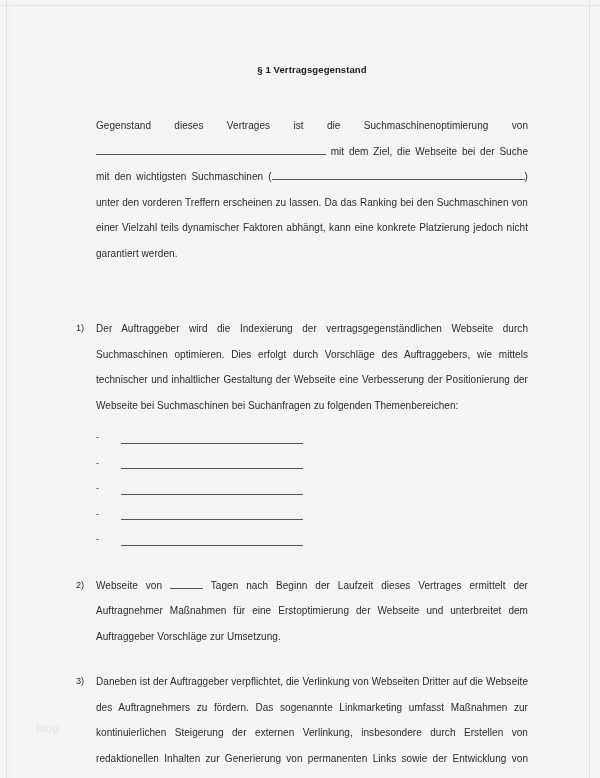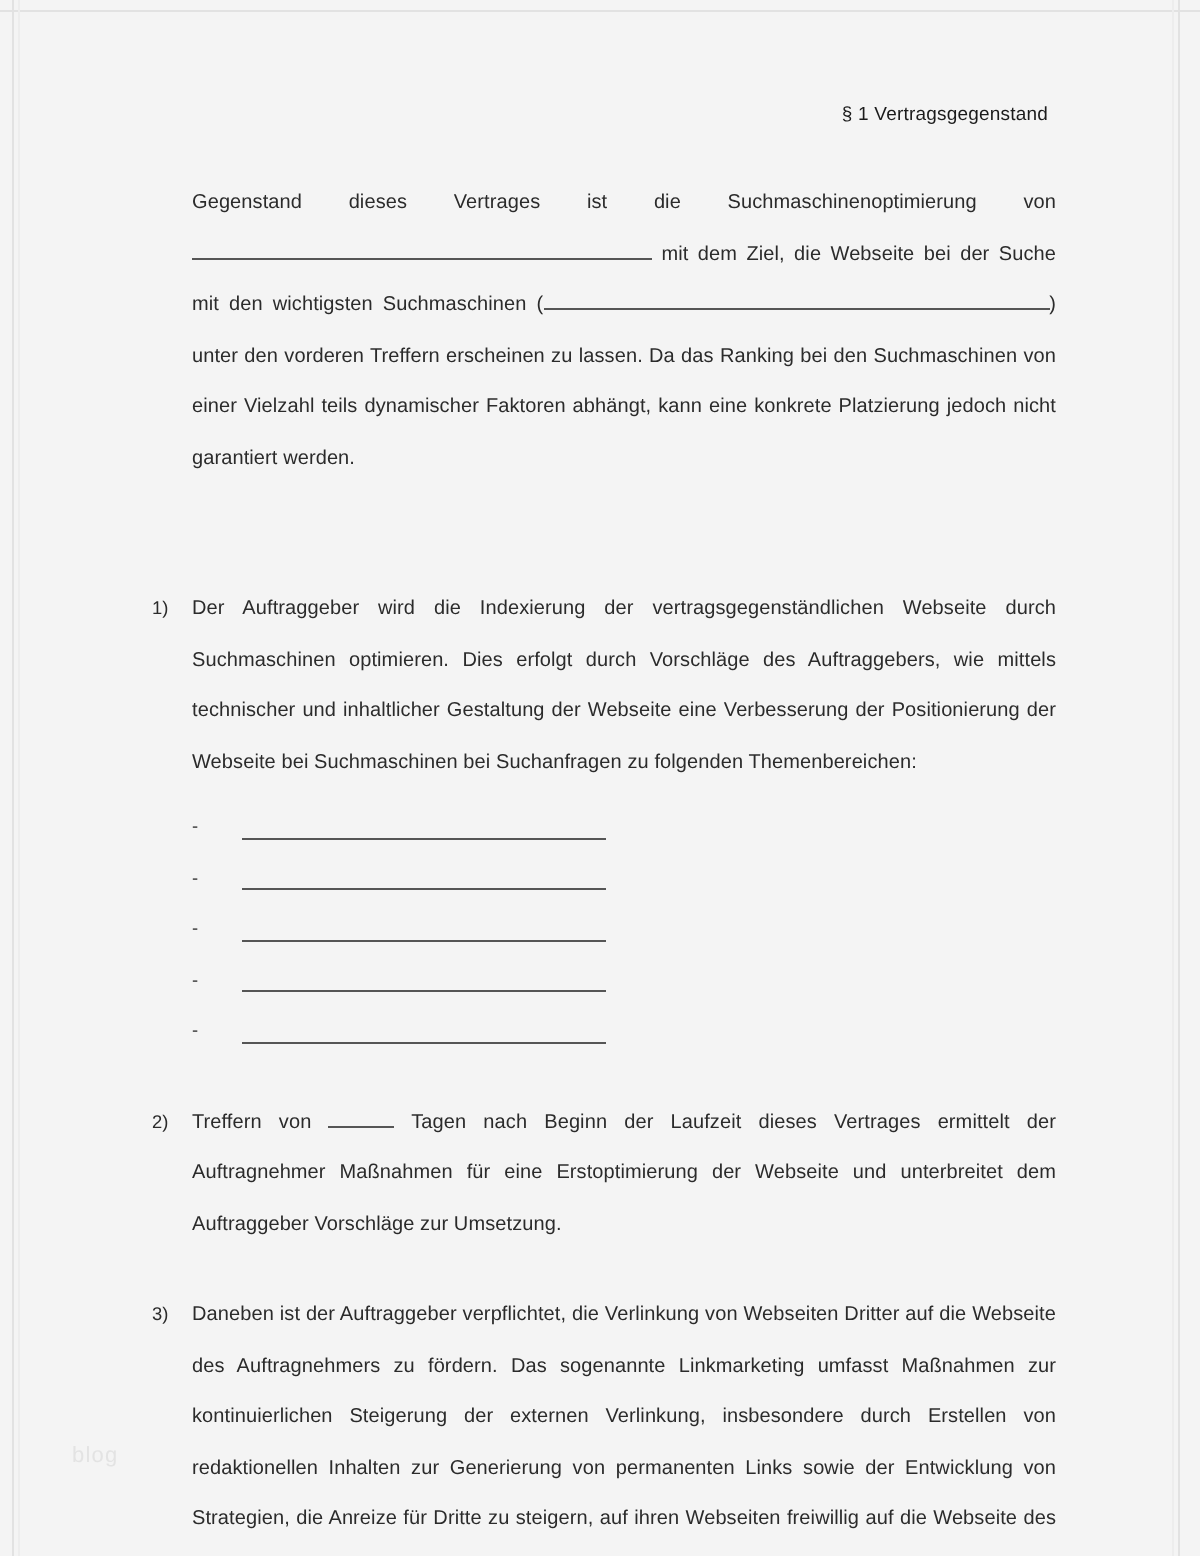--- a/index.html
+++ b/index.html
@@ -38,24 +38,24 @@
 
   .content {
     position: absolute;
     left: 96px;
     top: 0;
     width: 432px;
   }
 
   h2.section-heading {
     font-size: 9.5px;
-    font-weight: normal;
+    font-weight: bold;
     color: #1b1b1b;
-    text-align: right;
-    margin: 4px;
+    text-align: center;
+    margin: 16px;
     letter-spacing: .1px;
   }
 
   p.body-text {
     font-size: 10px;
     line-height: 25.5px;
     color: #2b2b2b;
     text-align: justify;
     margin: 0;
     letter-spacing: .05px;
@@ -179,21 +179,21 @@
           <span class="dash">-</span>
           <span class="fill-line" style="width: 182px;"></span>
         </li>
       </ul>
 
     <div style="height:20px"></div>
 
     <div class="num-item">
       <span class="num-marker">2)</span>
       <p class="body-text">
-        <span>Treffern von </span><span class="blank-inline" id="p2-blank" style="width: 33px;"></span><span> Tagen nach Beginn der Laufzeit dieses Vertrages ermittelt der Auftragnehmer Maßnahmen für eine Erstoptimierung der Webseite und unterbreitet dem Auftraggeber Vorschläge zur Umsetzung.</span>
+        <span>Webseite von </span><span class="blank-inline" id="p2-blank" style="width: 33px;"></span><span> Tagen nach Beginn der Laufzeit dieses Vertrages ermittelt der Auftragnehmer Maßnahmen für eine Erstoptimierung der Webseite und unterbreitet dem Auftraggeber Vorschläge zur Umsetzung.</span>
       </p>
     </div>
 
     <div style="height:20px"></div>
 
     <div class="num-item">
       <span class="num-marker">3)</span>
       <p class="body-text">Daneben ist der Auftraggeber verpflichtet, die Verlinkung von Webseiten Dritter auf die Webseite des Auftragnehmers zu fördern. Das sogenannte Linkmarketing umfasst Maßnahmen zur kontinuierlichen Steigerung der externen Verlinkung, insbesondere durch Erstellen von redaktionellen Inhalten zur Generierung von permanenten Links sowie der Entwicklung von Strategien, die Anreize für Dritte zu steigern, auf ihren Webseiten freiwillig auf die Webseite des Auftragnehmers zu verlinken (Steigerung der Domainpopularität). Bezüglich der Möglichkeiten über die Erstellung von redaktionellen Inhalten zur Generierung von Links sowie der Entwicklung von Strategien zur Steigerung der Domainpopularität unterbreitet der Auftragnehmer dem Kunden Vorschläge. Die für eine Verlinkung in Betracht</p>
     </div>
 

